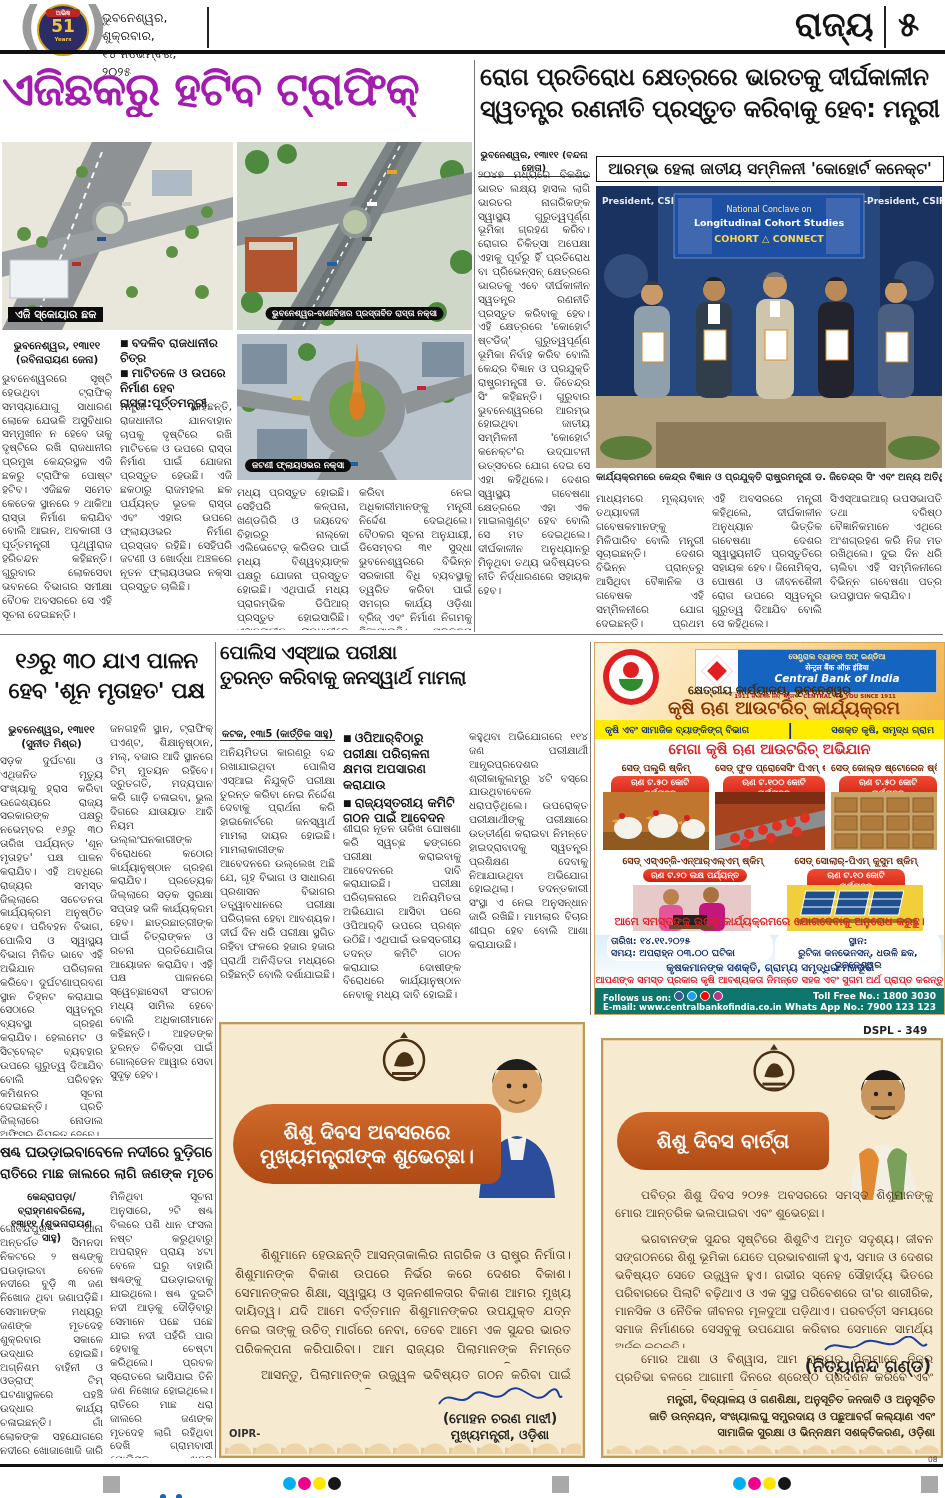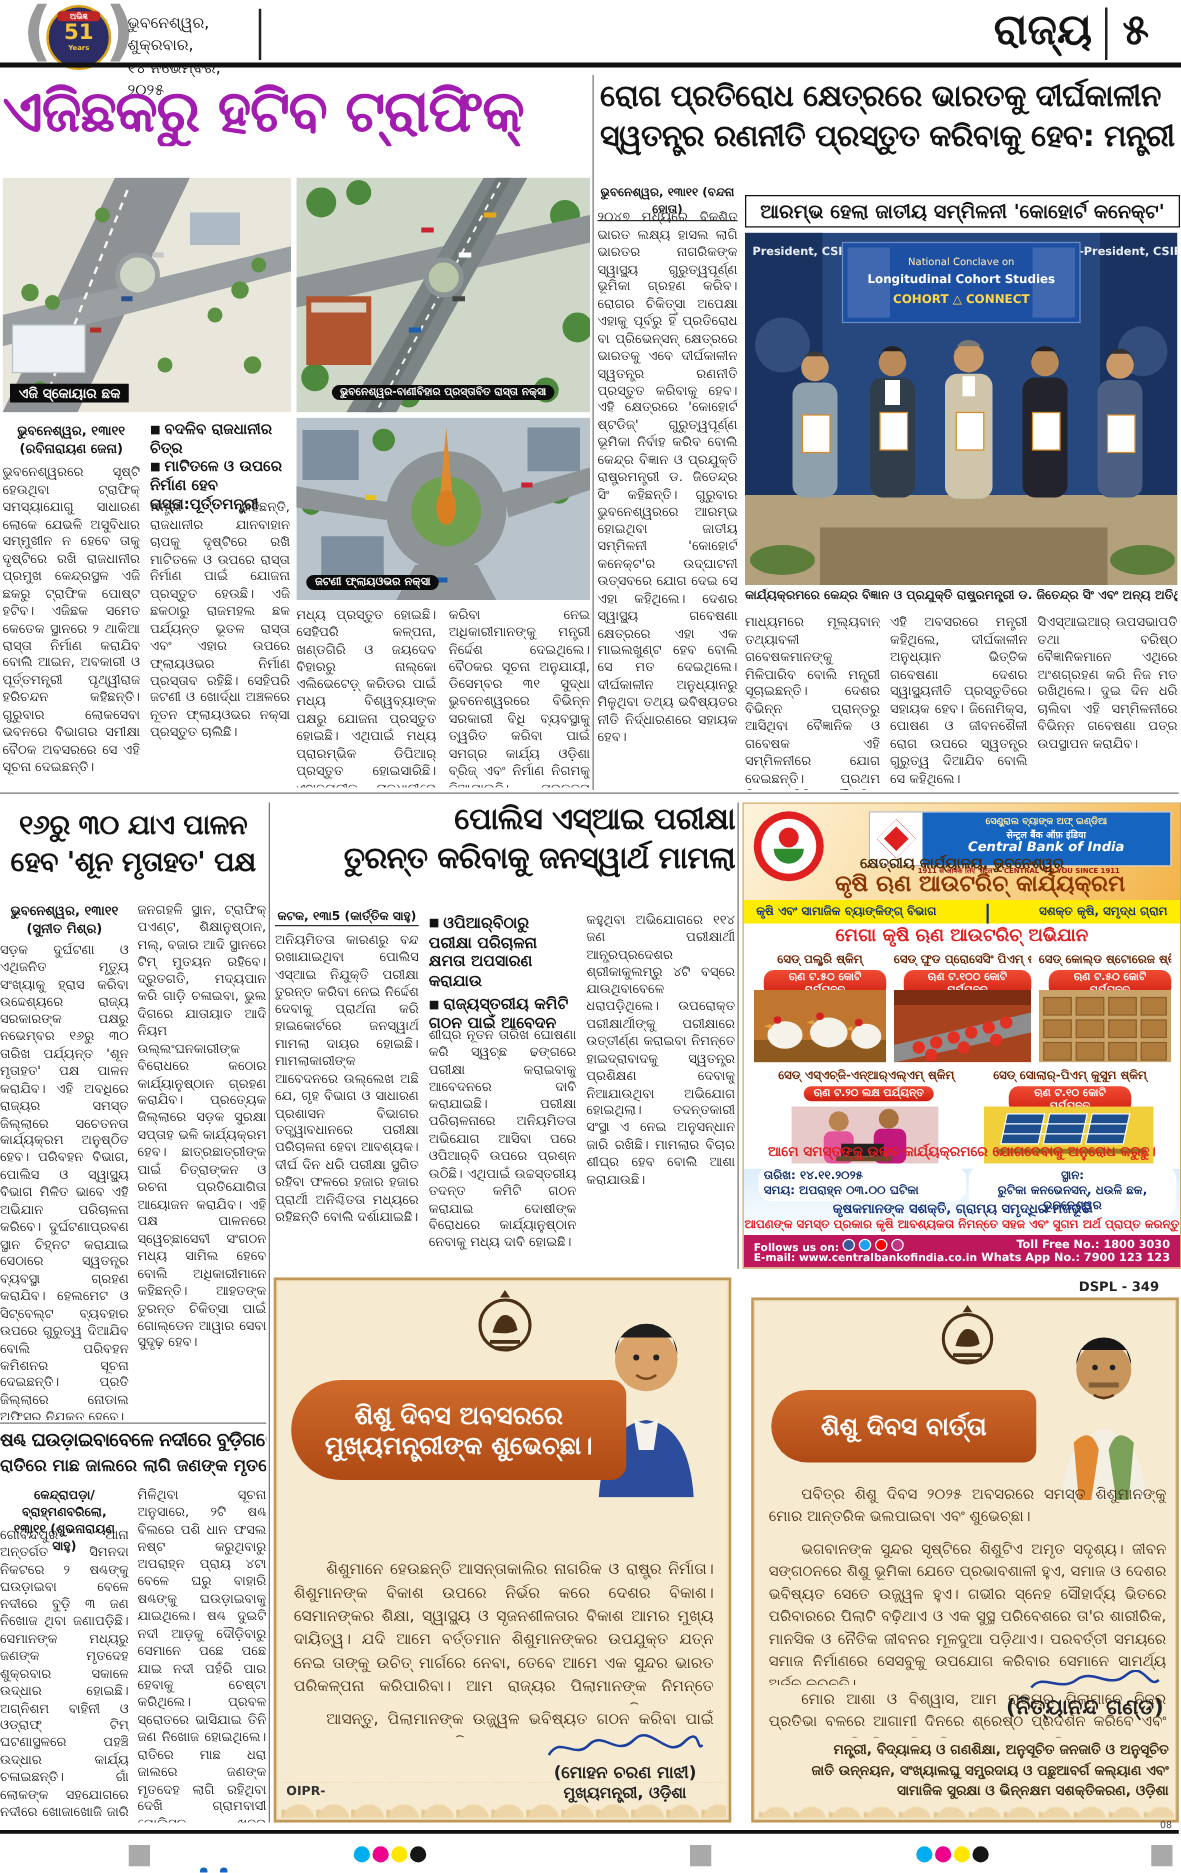--- a/index.html
+++ b/index.html
@@ -238,21 +238,21 @@
 </div>
 <div class="abs" style="left:0;top:722px;width:103px;">
   <div class="byline">ଭୁବନେଶ୍ୱର, ୧୩ା୧୧</div>
   <div class="byline">(ସୁନୀତ ମିଶ୍ର)</div>
 </div>
 <div class="abs bodytext" style="left:0;top:754px;width:103px;height:382px;">ସଡ଼କ ଦୁର୍ଘଟଣା ଓ ଏଥିଜନିତ ମୃତ୍ୟୁ ସଂଖ୍ୟାକୁ ହ୍ରାସ କରିବା ଉଦ୍ଦେଶ୍ୟରେ ରାଜ୍ୟ ସରକାରଙ୍କ ପକ୍ଷରୁ ନଭେମ୍ବର ୧୬ରୁ ୩୦ ତାରିଖ ପର୍ଯ୍ୟନ୍ତ 'ଶୂନ ମୃତାହତ' ପକ୍ଷ ପାଳନ କରାଯିବ। ଏହି ଅବଧିରେ ରାଜ୍ୟର ସମସ୍ତ ଜିଲ୍ଲାରେ ସଚେତନତା କାର୍ଯ୍ୟକ୍ରମ ଅନୁଷ୍ଠିତ ହେବ। ପରିବହନ ବିଭାଗ, ପୋଲିସ ଓ ସ୍ୱାସ୍ଥ୍ୟ ବିଭାଗ ମିଳିତ ଭାବେ ଏହି ଅଭିଯାନ ପରିଚାଳନା କରିବେ। ଦୁର୍ଘଟଣାପ୍ରବଣ ସ୍ଥାନ ଚିହ୍ନଟ କରାଯାଇ ସେଠାରେ ସ୍ୱତନ୍ତ୍ର ବ୍ୟବସ୍ଥା ଗ୍ରହଣ କରାଯିବ। ହେଲମେଟ ଓ ସିଟ୍‌ବେଲ୍ଟ ବ୍ୟବହାର ଉପରେ ଗୁରୁତ୍ୱ ଦିଆଯିବ ବୋଲି ପରିବହନ କମିଶନର ସୂଚନା ଦେଇଛନ୍ତି। ପ୍ରତି ଜିଲ୍ଲାରେ ନୋଡାଲ ଅଫିସର ନିଯୁକ୍ତ ହେବେ।</div>
 <div class="abs bodytext" style="left:110px;top:722px;width:103px;height:414px;">ଜନଗହଳି ସ୍ଥାନ, ଟ୍ରାଫିକ୍ ପଏଣ୍ଟ, ଶିକ୍ଷାନୁଷ୍ଠାନ, ମଲ୍, ବଜାର ଆଦି ସ୍ଥାନରେ ଟିମ୍ ମୁତୟନ ରହିବେ। ଦ୍ରୁତଗତି, ମଦ୍ୟପାନ କରି ଗାଡ଼ି ଚଳାଇବା, ଭୁଲ ଦିଗରେ ଯାତାୟାତ ଆଦି ନିୟମ ଉଲ୍ଲଂଘନକାରୀଙ୍କ ବିରୋଧରେ କଠୋର କାର୍ଯ୍ୟାନୁଷ୍ଠାନ ଗ୍ରହଣ କରାଯିବ। ପ୍ରତ୍ୟେକ ଜିଲ୍ଲାରେ ସଡ଼କ ସୁରକ୍ଷା ସପ୍ତାହ ଭଳି କାର୍ଯ୍ୟକ୍ରମ ହେବ। ଛାତ୍ରଛାତ୍ରୀଙ୍କ ପାଇଁ ଚିତ୍ରାଙ୍କନ ଓ ରଚନା ପ୍ରତିଯୋଗିତା ଆୟୋଜନ କରାଯିବ। ଏହି ପକ୍ଷ ପାଳନରେ ସ୍ୱେଚ୍ଛାସେବୀ ସଂଗଠନ ମଧ୍ୟ ସାମିଲ ହେବେ ବୋଲି ଅଧିକାରୀମାନେ କହିଛନ୍ତି। ଆହତଙ୍କ ତୁରନ୍ତ ଚିକିତ୍ସା ପାଇଁ ଗୋଲ୍ଡେନ ଆୱାର ସେବା ସୁଦୃଢ଼ ହେବ।</div>
 
 <div class="abs hairline-v" style="left:215px;top:642px;height:816px;background:#777;"></div>
 
-<div class="abs" style="left:220px;top:640px;width:368px;font-weight:bold;font-size:24px;line-height:1.3;letter-spacing:-0.5px;text-align:right;">
+<div class="abs" style="left:220px;top:640px;width:368px;font-weight:bold;font-size:19px;line-height:1.3;letter-spacing:-0.5px;">
   <div style="white-space:nowrap;overflow:hidden;">ପୋଲିସ ଏସ୍ଆଇ ପରୀକ୍ଷା</div>
   <div style="white-space:nowrap;overflow:hidden;">ତୁରନ୍ତ କରିବାକୁ ଜନସ୍ୱାର୍ଥ ମାମଲା</div>
 </div>
 <div class="abs byline" style="left:220px;top:727px;width:115px;font-size:9.8px;border-bottom:1px solid #333;">କଟକ, ୧୩ା5 (କାର୍ତ୍ତିକ ସାହୁ)</div>
 <div class="abs bodytext" style="left:220px;top:746px;width:115px;height:266px;">ଅନିୟମିତତା କାରଣରୁ ବନ୍ଦ ରଖାଯାଇଥିବା ପୋଲିସ ଏସ୍ଆଇ ନିଯୁକ୍ତି ପରୀକ୍ଷା ତୁରନ୍ତ କରିବା ନେଇ ନିର୍ଦ୍ଦେଶ ଦେବାକୁ ପ୍ରାର୍ଥନା କରି ହାଇକୋର୍ଟରେ ଜନସ୍ୱାର୍ଥ ମାମଲା ଦାୟର ହୋଇଛି। ମାମଲାକାରୀଙ୍କ ଆବେଦନରେ ଉଲ୍ଲେଖ ଅଛି ଯେ, ଗୃହ ବିଭାଗ ଓ ସାଧାରଣ ପ୍ରଶାସନ ବିଭାଗର ତତ୍ତ୍ୱାବଧାନରେ ପରୀକ୍ଷା ପରିଚାଳନା ହେବା ଆବଶ୍ୟକ। ଦୀର୍ଘ ଦିନ ଧରି ପରୀକ୍ଷା ସ୍ଥଗିତ ରହିବା ଫଳରେ ହଜାର ହଜାର ପ୍ରାର୍ଥୀ ଅନିଶ୍ଚିତତା ମଧ୍ୟରେ ରହିଛନ୍ତି ବୋଲି ଦର୍ଶାଯାଇଛି।</div>
 <div class="abs" style="left:343px;top:730px;width:118px;">
   <div class="bullet" style="font-size:12.5px;">ଓପିଆର୍‌ବିଠାରୁ ପରୀକ୍ଷା ପରିଚାଳନା କ୍ଷମତା ଅପସାରଣ କରାଯାଉ</div>
   <div class="bullet" style="font-size:12.5px;margin-top:2px;">ରାଜ୍ୟସ୍ତରୀୟ କମିଟି ଗଠନ ପାଇଁ ଆବେଦନ</div>
 </div>
 <div class="abs bodytext" style="left:343px;top:822px;width:118px;height:190px;">ଶୀଘ୍ର ନୂତନ ତାରିଖ ଘୋଷଣା କରି ସ୍ୱଚ୍ଛ ଢଙ୍ଗରେ ପରୀକ୍ଷା କରାଇବାକୁ ଆବେଦନରେ ଦାବି କରାଯାଇଛି। ପରୀକ୍ଷା ପରିଚାଳନାରେ ଅନିୟମିତତା ଅଭିଯୋଗ ଆସିବା ପରେ ଓପିଆର୍‌ବି ଉପରେ ପ୍ରଶ୍ନ ଉଠିଛି। ଏଥିପାଇଁ ଉଚ୍ଚସ୍ତରୀୟ ତଦନ୍ତ କମିଟି ଗଠନ କରାଯାଇ ଦୋଷୀଙ୍କ ବିରୋଧରେ କାର୍ଯ୍ୟାନୁଷ୍ଠାନ ନେବାକୁ ମଧ୍ୟ ଦାବି ହୋଇଛି।</div>
@@ -388,21 +388,21 @@
   <div class="abs pill" style="left:12px;top:290px;width:158px;">
     <div style="text-align:left;">ତାରିଖ: ୧୪.୧୧.୨୦୨୫</div>
     <div style="text-align:left;">ସମୟ: ଅପରାହ୍ନ ୦୩.୦୦ ଘଟିକା</div>
   </div>
   <div class="abs pill" style="left:180px;top:290px;width:158px;">
     <div>ସ୍ଥାନ:</div>
     <div>ରୁଟିକା କନଭେନସନ୍, ଧଉଳି ଛକ, ଭୁବନେଶ୍ୱର</div>
   </div>
   <div class="abs" style="left:0;top:318px;width:349px;text-align:center;font-size:10.5px;font-weight:bold;color:#14307a;">କୃଷକମାନଙ୍କ ସଶକ୍ତି, ଗ୍ରାମ୍ୟ ସମୃଦ୍ଧିର ମଜଭୂତି</div>
   <div class="abs" style="left:0;top:331px;width:349px;text-align:center;font-size:9.5px;font-weight:bold;color:#e02020;">ଆପଣଙ୍କ ସମସ୍ତ ପ୍ରକାର କୃଷି ଆବଶ୍ୟକତା ନିମନ୍ତେ ସହଜ ଏବଂ ସୁଗମ ଅର୍ଥ ପ୍ରାପ୍ତ କରନ୍ତୁ</div>
-  <div class="abs" style="left:0;top:345px;width:349px;height:26px;background:#be185d;color:#fff;font-size:8.5px;font-weight:bold;">
+  <div class="abs" style="left:0;top:345px;width:349px;height:26px;background:#0f766e;color:#fff;font-size:8.5px;font-weight:bold;">
     <div class="abs" style="left:8px;top:3px;">
       <span>Follows us on:</span>
       <span class="dot" style="position:static;display:inline-block;width:8px;height:8px;background:#3b5998;border:1px solid #fff;border-radius:50%;"></span>
       <span style="display:inline-block;width:8px;height:8px;background:#1da1f2;border:1px solid #fff;border-radius:50%;"></span>
       <span style="display:inline-block;width:8px;height:8px;background:#ff0000;border:1px solid #fff;border-radius:50%;"></span>
       <span style="display:inline-block;width:8px;height:8px;background:#c13584;border:1px solid #fff;border-radius:50%;"></span>
     </div>
     <div class="abs" style="left:8px;top:14px;">E-mail: www.centralbankofindia.co.in</div>
     <div class="abs" style="right:8px;top:3px;font-size:9px;">Toll Free No.: 1800 3030</div>
     <div class="abs" style="right:8px;top:14px;font-size:9px;">Whats App No.: 7900 123 123</div>

